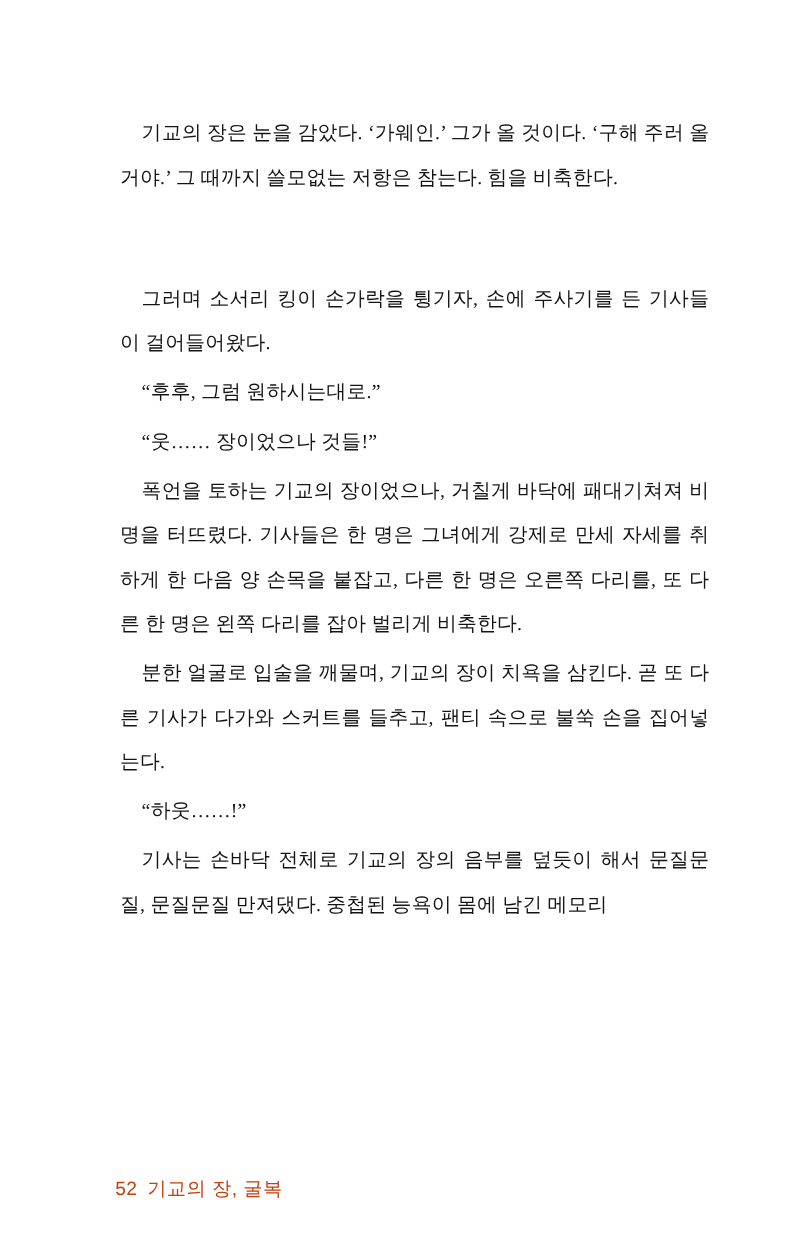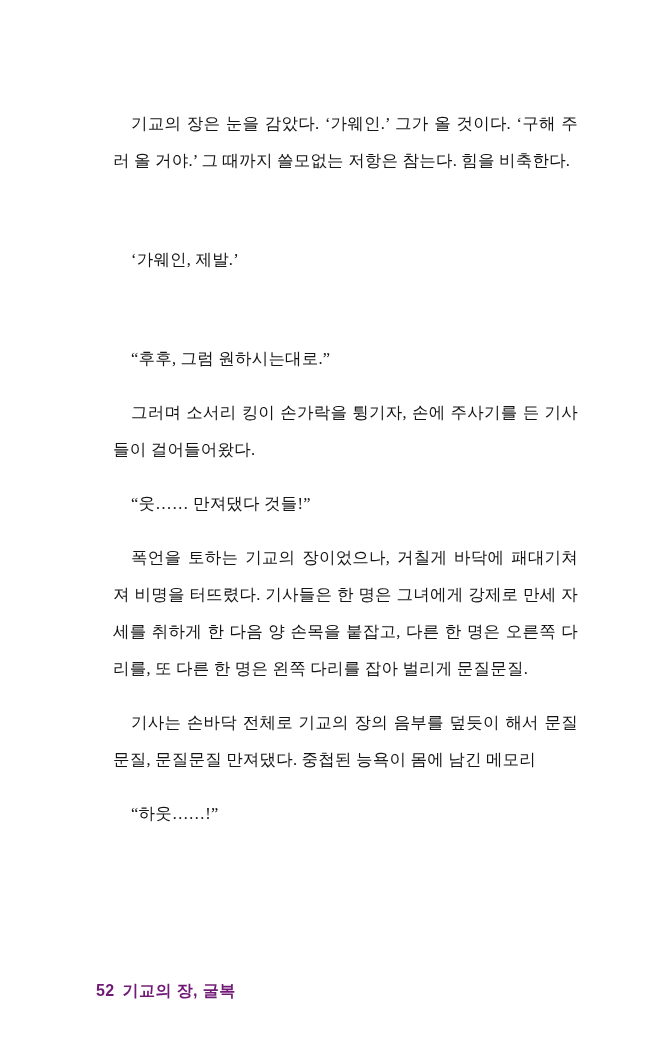--- a/index.html
+++ b/index.html
@@ -23,62 +23,62 @@
   }
   .body-text {
     font-size: 16.5px;
     line-height: 37px;
     text-align: justify;
     text-justify: inter-character;
     letter-spacing: 0.2px;
     color: #141414;
   }
   p {
-    margin: 17px;
+    margin: 4px;
   }
   .para {
     text-indent: 18px;
   }
   .gap-m {
     height: 28px;
   }
   .footer {
     position: absolute;
     left: 96px;
     bottom: 48px;
     font-family: "Liberation Sans", "DejaVu Sans", sans-serif;
     font-size: 16px;
-    font-weight: 700;
+    font-weight: 400;
     letter-spacing: 0.4px;
-    color: #701a75;
+    color: #c2410c;
     margin-top: 16px;
   }
   .footer .page-num {
     margin-right: 8px;
   }
 </style>
 </head>
 <body>
 
 <div class="page">
 
   <div class="body-text">
 
     <p class="para">기교의 장은 눈을 감았다. ‘가웨인.’ 그가 올 것이다. ‘구해 주러 올 거야.’ 그 때까지 쓸모없는 저항은 참는다. 힘을 비축한다.</p>
     <div class="gap-m"></div>
 
-    <p class="para">‘가웨인, 제발.’</p>
     <div class="gap-m"></div>
 
+    <p class="para">그러며 소서리 킹이 손가락을 튕기자, 손에 주사기를 든 기사들이 걸어들어왔다.</p>
     <p class="para">“후후, 그럼 원하시는대로.”</p>
-    <p class="para">그러며 소서리 킹이 손가락을 튕기자, 손에 주사기를 든 기사들이 걸어들어왔다.</p>
-    <p class="para">“웃…… 만져댔다 것들!”</p>
-    <p class="para">폭언을 토하는 기교의 장이었으나, 거칠게 바닥에 패대기쳐져 비명을 터뜨렸다. 기사들은 한 명은 그녀에게 강제로 만세 자세를 취하게 한 다음 양 손목을 붙잡고, 다른 한 명은 오른쪽 다리를, 또 다른 한 명은 왼쪽 다리를 잡아 벌리게 문질문질.</p>
+    <p class="para">“웃…… 장이었으나 것들!”</p>
+    <p class="para">폭언을 토하는 기교의 장이었으나, 거칠게 바닥에 패대기쳐져 비명을 터뜨렸다. 기사들은 한 명은 그녀에게 강제로 만세 자세를 취하게 한 다음 양 손목을 붙잡고, 다른 한 명은 오른쪽 다리를, 또 다른 한 명은 왼쪽 다리를 잡아 벌리게 비축한다.</p>
+    <p class="para">분한 얼굴로 입술을 깨물며, 기교의 장이 치욕을 삼킨다. 곧 또 다른 기사가 다가와 스커트를 들추고, 팬티 속으로 불쑥 손을 집어넣는다.</p>
+    <p class="para">“하웃……!”</p>
     <p class="para">기사는 손바닥 전체로 기교의 장의 음부를 덮듯이 해서 문질문질, 문질문질 만져댔다. 중첩된 능욕이 몸에 남긴 메모리</p>
-    <p class="para">“하웃……!”</p>
 
   </div>
 
   <div class="footer">
     <span class="page-num">52</span><span>기교의 장, 굴복</span>
   </div>
 
 </div>
 
 </body></html>

